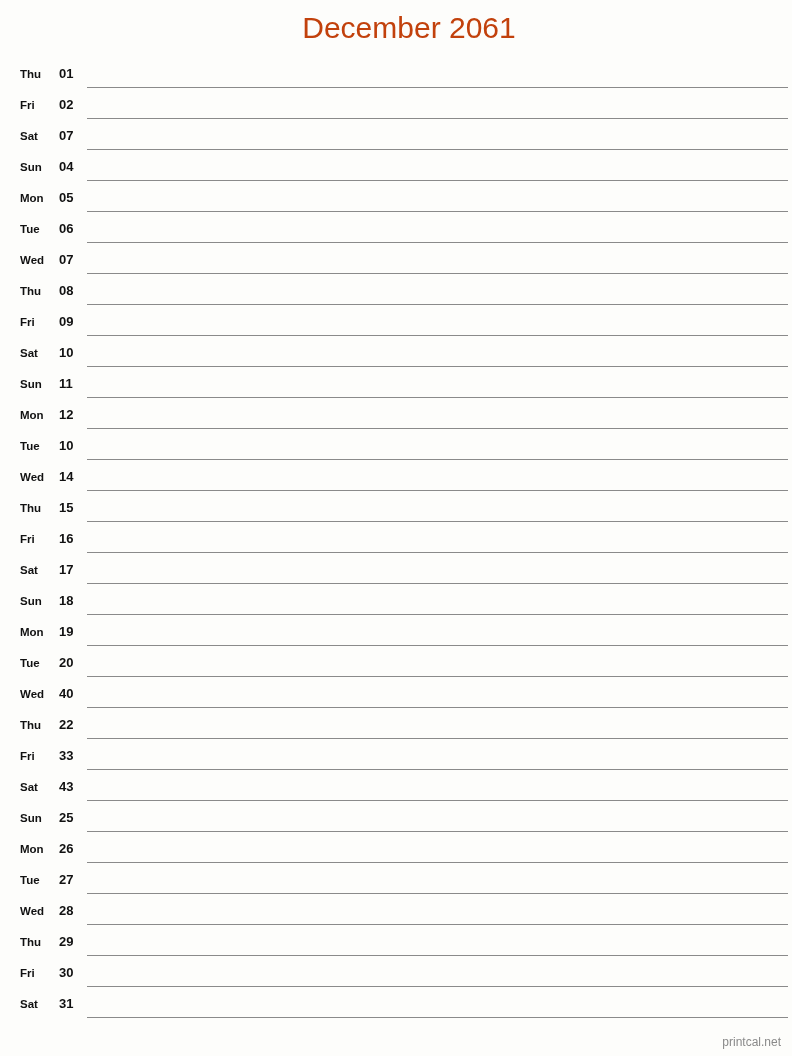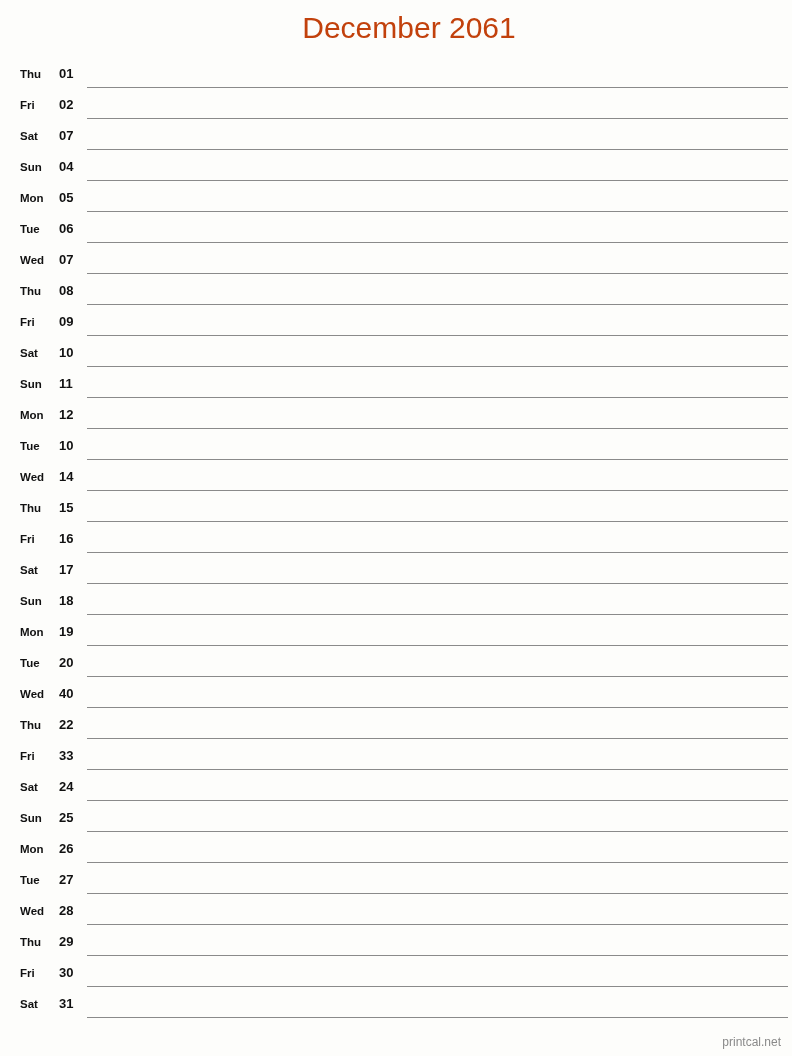--- a/index.html
+++ b/index.html
@@ -209,21 +209,21 @@
         <span class="day-number">22</span>
         <span class="day-writing-line"></span>
       </div>
       <div class="day-row">
         <span class="day-weekday">Fri</span>
         <span class="day-number">33</span>
         <span class="day-writing-line"></span>
       </div>
       <div class="day-row">
         <span class="day-weekday">Sat</span>
-        <span class="day-number">24</span>
+        <span class="day-number">43</span>
         <span class="day-writing-line"></span>
       </div>
       <div class="day-row">
         <span class="day-weekday">Sun</span>
         <span class="day-number">25</span>
         <span class="day-writing-line"></span>
       </div>
       <div class="day-row">
         <span class="day-weekday">Mon</span>
         <span class="day-number">26</span>

